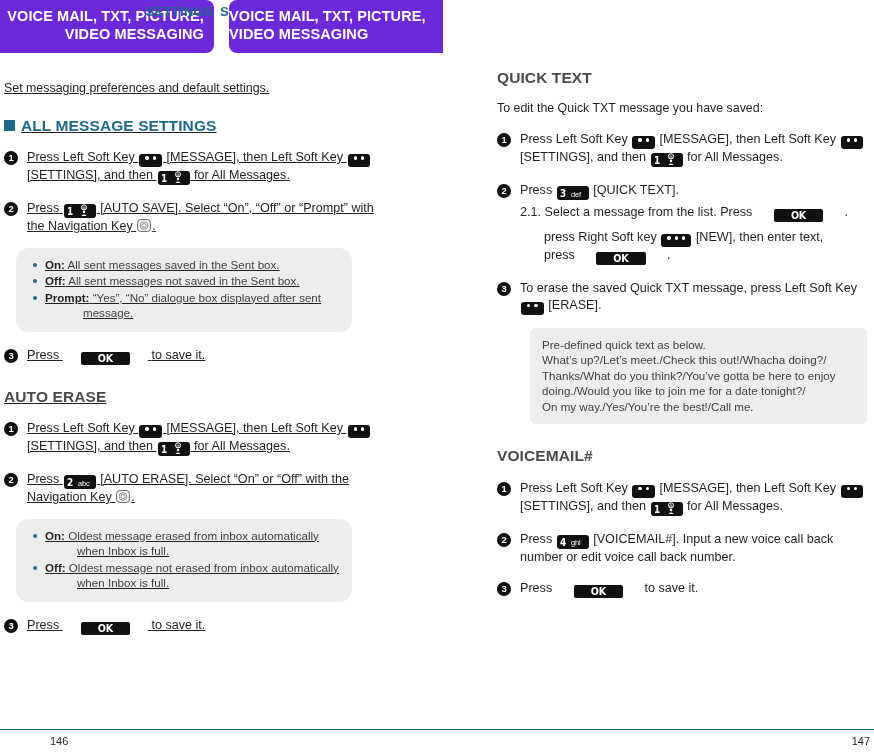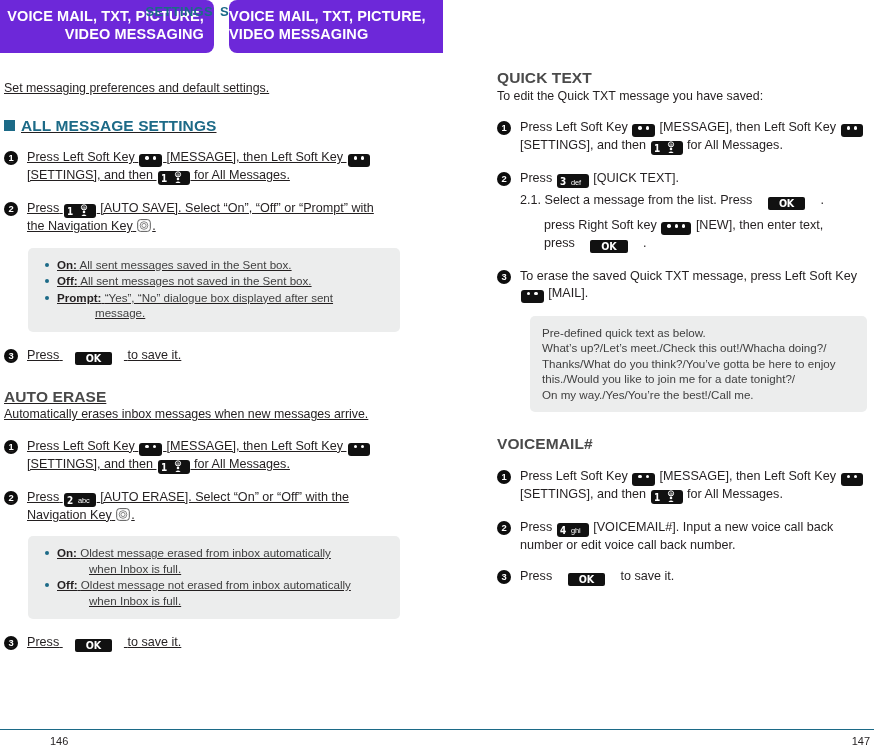--- a/index.html
+++ b/index.html
@@ -115,21 +115,21 @@
   .sub-head {
     color: #4a4a4a;
     font-weight: bold;
     font-size: 15.5px;
     letter-spacing: 0.1px;
     margin: 24px 0 0 0;
   }
   .sub-head.tight { margin-top: 0; }
   .sub-note {
     font-size: 12.4px;
-    margin: 1px 0 0 0;
+    margin: 13px 0 0 0;
   }
 
   
   .step {
     display: flex;
     margin-top: 15px;
   }
   .step .num {
     flex: 0 0 auto;
     width: 14px;
@@ -155,21 +155,21 @@
   .infobox {
     background: #eceded;
     border-radius: 5px;
     margin-top: 13px;
     padding: 9px 12px 10px 12px;
     font-size: 11.6px;
     line-height: 15.5px;
     color: #3f3f3f;
     box-sizing: border-box;
   }
-  .page-left .infobox { margin-left: 24px; width: 372px; }
+  .page-left .infobox { margin-left: 12px; width: 336px; border-radius: 13px; }
   .page-right .infobox { margin-left: 33px; width: 337px; }
 
   .bullet-row {
     display: flex;
     margin-bottom: 1px;
   }
   .bullet-row .dot {
     flex: 0 0 auto;
     width: 4px;
     height: 4px;
@@ -246,27 +246,27 @@
     height: 12px;
     vertical-align: -1px;
     position: relative;
   }
   
   .key-ok {
     background: #111111;
     border-radius: 2px;
     height: 13px;
     line-height: 13px;
-    padding: 0 11px;
+    padding: 0 17px;
     color: #ffffff;
     font-size: 9.6px;
     font-weight: bold;
     letter-spacing: -0.2px;
     font-family: "DejaVu Sans", sans-serif;
-    margin: 0 12px;
+    margin: 0 18px;
   }
   
   .key-nav {
     width: 14px;
     height: 13px;
     margin: 0 1px;
     vertical-align: -2px;
   }
 
   
@@ -360,21 +360,20 @@
 
     <div class="step">
       <span class="num">3</span>
       <span class="txt"><span>Press</span>
         <span class="key key-ok">OK</span>
         <span>to save it.</span>
       </span>
     </div>
 
     <div class="sub-head">AUTO ERASE</div>
-    <p class="sub-note">Automatically erases inbox messages when new messages arrive.</p>
 
     <div class="step">
       <span class="num">1</span>
       <span class="txt"><span>Press Left Soft Key</span>
         <span class="key key-soft"><i></i><i></i></span>
         <span>[MESSAGE], then Left Soft Key</span>
         <span class="key key-soft"><i></i><i></i></span>
         <span>[SETTINGS], and then</span>
         <span class="key key-num"><span class="n">1</span><span class="s1icon"><svg width="8" height="12" viewBox="0 0 8 12">
                 <circle cx="4" cy="3.4" r="2.6" fill="none" stroke="#fff" stroke-width="1"></circle>
@@ -471,29 +470,29 @@
             <span>.</span>
           </div>
         </div>
       </span>
     </div>
 
     <div class="step">
       <span class="num">3</span>
       <span class="txt"><span>To erase the saved Quick TXT message, press Left Soft Key</span>
         <span class="key key-soft"><i></i><i></i></span>
-        <span>[MAIL].</span>
+        <span>[ERASE].</span>
       </span>
     </div>
 
     <div class="infobox">
       <span class="plainline">Pre-defined quick text as below.</span>
       <span class="plainline">What’s up?/Let’s meet./Check this out!/Whacha doing?/</span>
       <span class="plainline">Thanks/What do you think?/You’ve gotta be here to enjoy</span>
-      <span class="plainline">this./Would you like to join me for a date tonight?/</span>
+      <span class="plainline">doing./Would you like to join me for a date tonight?/</span>
       <span class="plainline">On my way./Yes/You’re the best!/Call me.</span>
     </div>
 
     <div class="sub-head" style="">VOICEMAIL#</div>
 
     <div class="step">
       <span class="num">1</span>
       <span class="txt"><span>Press Left Soft Key</span>
         <span class="key key-soft"><i></i><i></i></span>
         <span>[MESSAGE], then Left Soft Key</span>

